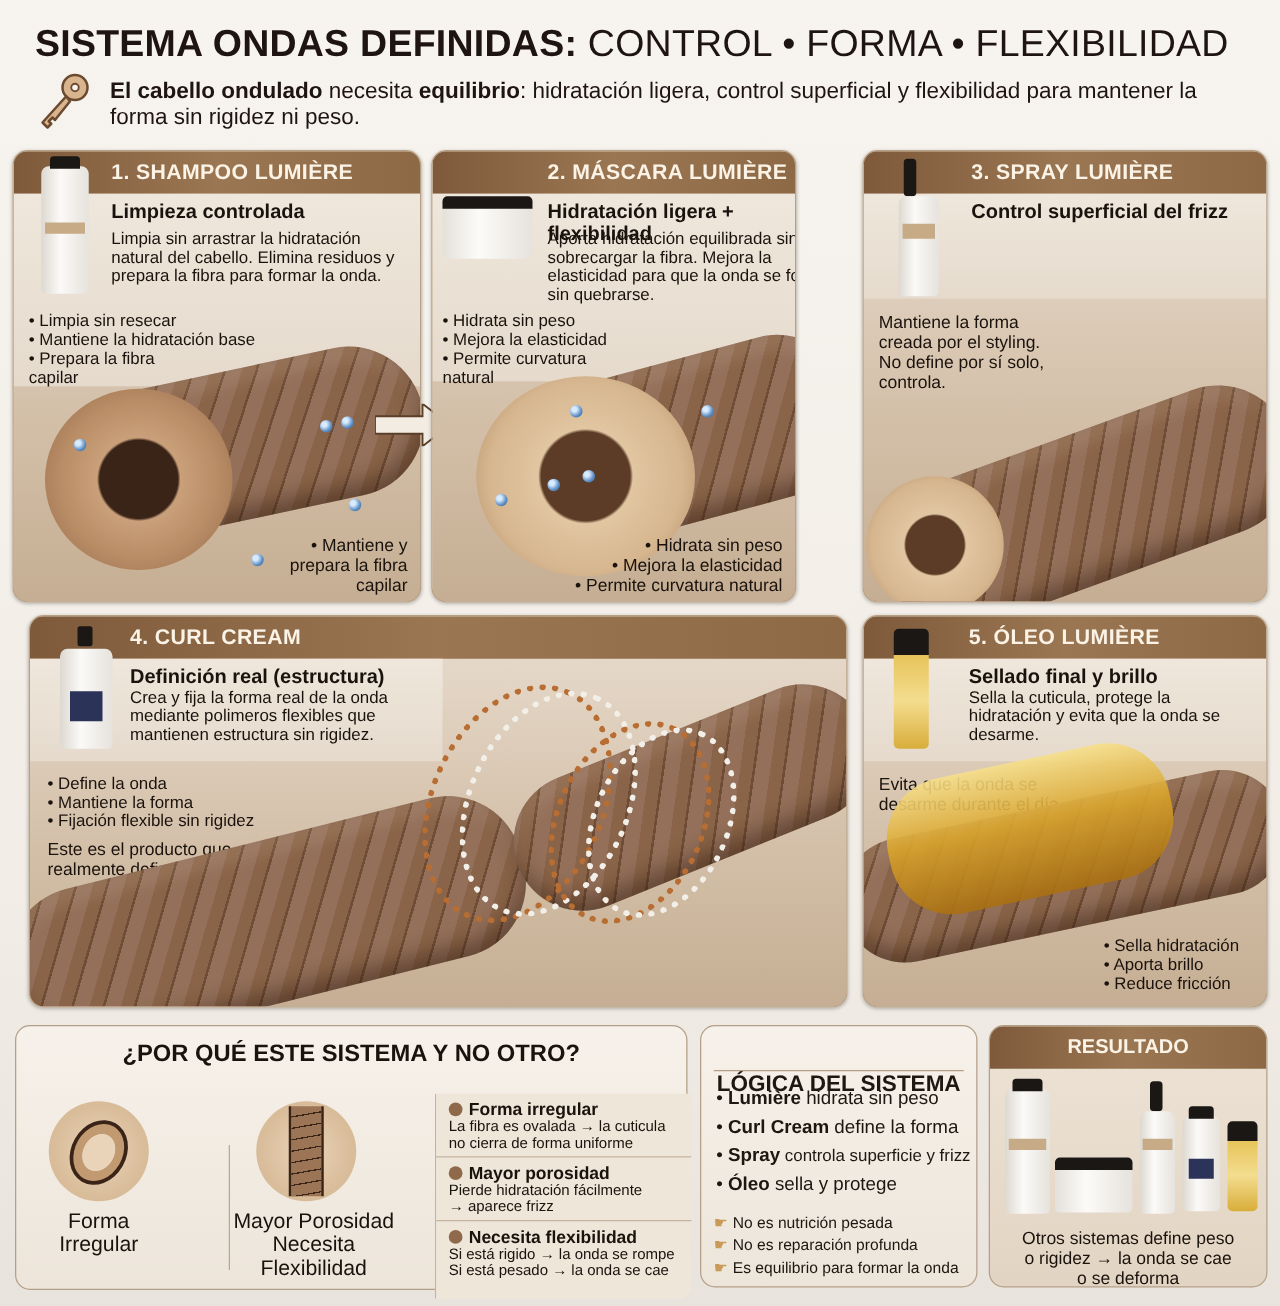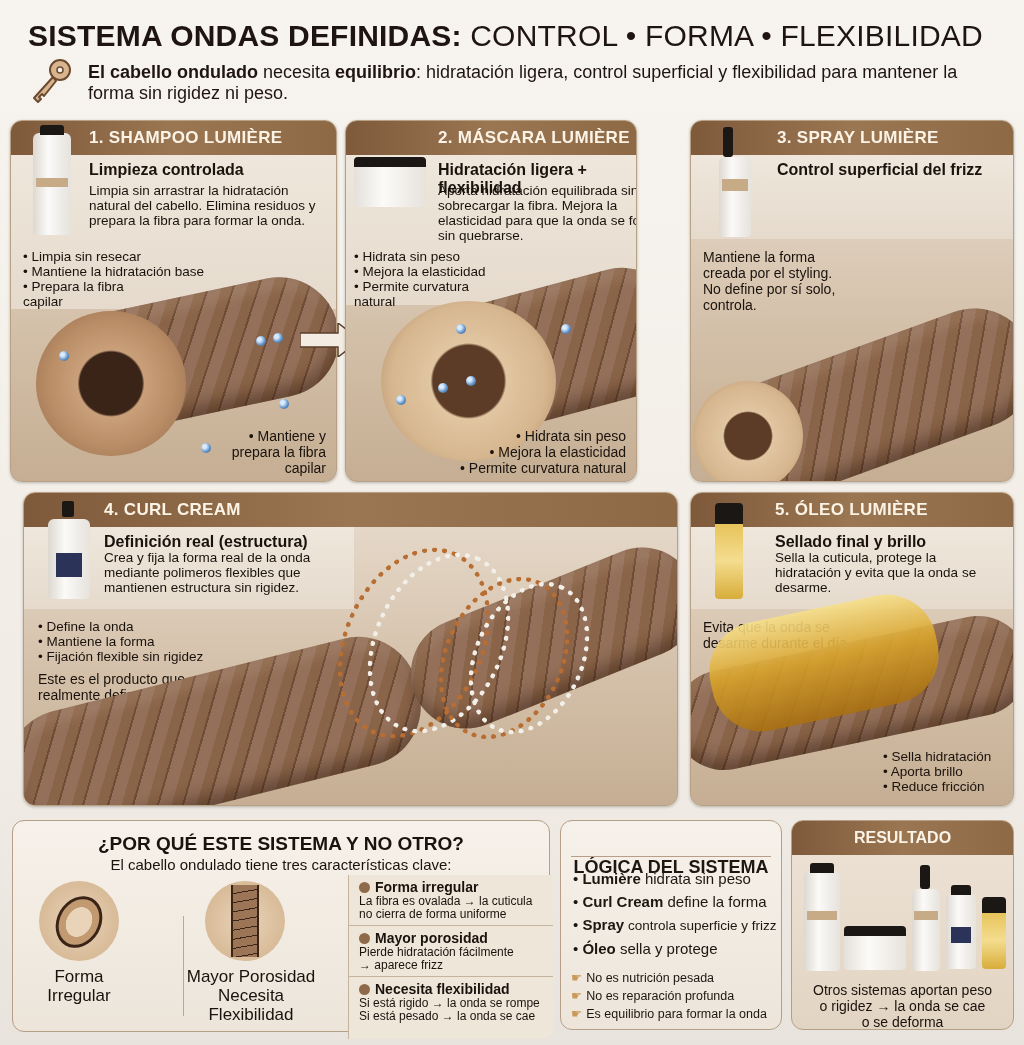--- a/index.html
+++ b/index.html
@@ -252,21 +252,20 @@
   <div class="oil-sleeve" style="left:18px; top:115px; width:230px; height:110px; transform:rotate(-12deg);"></div>
   <ul class="bullets" style="left:192px; top:256px; width:130px;">
     <li>Sella hidratación</li>
     <li>Aporta brillo</li>
     <li>Reduce fricción</li>
   </ul>
 </div>
 
 <div class="box-light" style="left:12px; top:820px; width:538px; height:212px;">
   <div class="why-title">¿POR QUÉ ESTE SISTEMA Y NO OTRO?</div>
-  <div class="why-sub">El cabello ondulado tiene tres características clave:</div>
   <div class="circle-ill" style="left:26px; top:60px;">
     <div style="position:absolute; left:18px; top:14px; width:44px; height:54px; border-radius:50%; border:3px solid #3a2418; transform:rotate(30deg); background:radial-gradient(ellipse, #e9d4b9 0 45%, #c29a72 47%);"></div>
   </div>
   <div class="circle-lbl" style="left:6px; top:146px; width:120px;">
     <div>Forma</div>
     <div>Irregular</div>
   </div>
   <div class="why-divider"></div>
   <div class="circle-ill" style="left:192px; top:60px;">
     <div style="position:absolute; left:26px; top:4px; width:28px; height:72px; background:repeating-linear-gradient(170deg,#9c7456 0 8px,#3a2418 8px 9px); border-left:2px solid #3a2418; border-right:2px solid #3a2418;"></div>
@@ -333,17 +332,17 @@
   <div style="position:absolute; left:128px; top:44px; width:10px; height:24px; background:#1b1714; border-radius:3px;"></div>
   <div class="bottle" style="left:120px; top:68px; width:28px; height:82px;">
       <div class="label" style="top:22px;"></div>
     </div>
   <div class="bottle" style="left:154px; top:72px; width:30px; height:76px;">
     <div class="cap"></div>
       <div style="position:absolute; left:5px; right:5px; top:34px; height:16px; background:#2b3458;"></div>
   </div>
   <div style="position:absolute; left:190px; top:76px; width:24px; height:72px; border-radius:4px; background:linear-gradient(180deg,#1b1714 0 22%, #e7c45a 22%, #f4dd8f 60%, #d8ad3a 100%);"></div>
   <div class="result-text">
-    <div>Otros sistemas aportan peso</div>
+    <div>Otros sistemas define peso</div>
     <div>o rigidez → la onda se cae</div>
     <div>o se deforma</div>
   </div>
 </div>
 
 </body></html>

